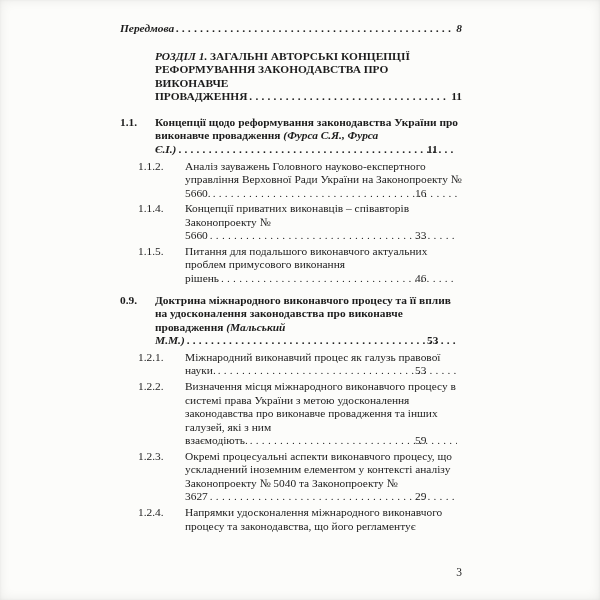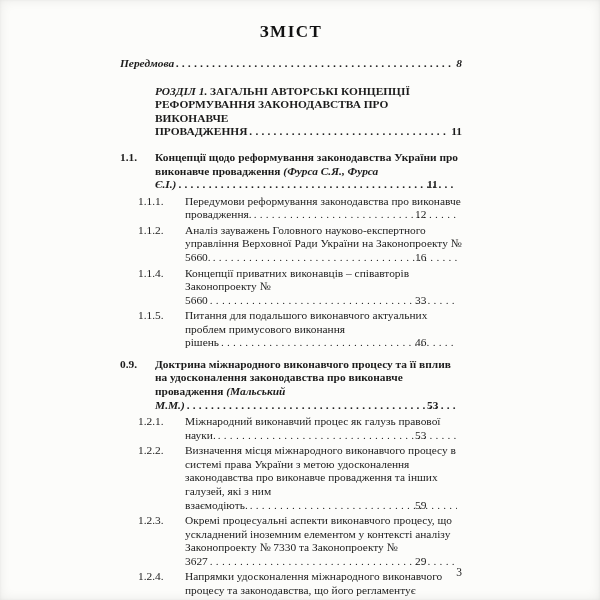--- a/index.html
+++ b/index.html
@@ -86,41 +86,36 @@
     font-size: 11.5px;
     color: #1c1c1c;
   }
 </style>
 </head>
 <body>
 
 <div class="sheet">
   <div class="content">
 
-    <div class="title">ЗМІСТ</div>
 
     <div class="entry preface">
       <span class="txt">Передмова</span><span class="leader"></span>
       <span class="pg">8</span>
     </div>
 
     <div class="entry section">
       <span class="num">РОЗДІЛ 1.</span> <span class="txt">ЗАГАЛЬНІ АВТОРСЬКІ КОНЦЕПЦІЇ РЕФОРМУВАННЯ ЗАКОНОДАВСТВА ПРО ВИКОНАВЧЕ ПРОВАДЖЕННЯ</span><span class="leader"></span>
       <span class="pg">11</span>
     </div>
 
     <div class="entry l1">
       <span class="num">1.1.</span><span class="txt">Концепції щодо реформування законодавства України про виконавче провадження</span> <span class="authors">(Фурса С.Я., Фурса Є.І.)</span><span class="leader"></span>
       <span class="pg">11</span>
     </div>
 
-    <div class="entry l2">
-      <span class="num">1.1.1.</span><span class="txt">Передумови реформування законодавства про виконавче провадження.</span><span class="leader"></span>
-      <span class="pg">12</span>
-    </div>
 
     <div class="entry l2">
       <span class="num">1.1.2.</span><span class="txt">Аналіз зауважень Головного науково-експертного управління Верховної Ради України на Законопроекту № 5660.</span><span class="leader"></span>
       <span class="pg">16</span>
     </div>
 
 
     <div class="entry l2">
       <span class="num">1.1.4.</span><span class="txt">Концепції приватних виконавців – співавторів Законопроекту № 5660</span><span class="leader"></span>
       <span class="pg">33</span>
@@ -140,21 +135,21 @@
       <span class="num">1.2.1.</span><span class="txt">Міжнародний виконавчий процес як галузь правової науки.</span><span class="leader"></span>
       <span class="pg">53</span>
     </div>
 
     <div class="entry l2">
       <span class="num">1.2.2.</span><span class="txt">Визначення місця міжнародного виконавчого процесу в системі права України з метою удосконалення законодавства про виконавче провадження та інших галузей, які з ним взаємодіють.</span><span class="leader"></span>
       <span class="pg">59</span>
     </div>
 
     <div class="entry l2">
-      <span class="num">1.2.3.</span><span class="txt">Окремі процесуальні аспекти виконавчого процесу, що ускладнений іноземним елементом у контексті аналізу Законопроекту № 7330 та Законопроекту № 3627</span><span class="leader"></span>
+      <span class="num">1.2.3.</span><span class="txt">Окремі процесуальні аспекти виконавчого процесу, що ускладнений іноземним елементом у контексті аналізу Законопроекту № 5040 та Законопроекту № 3627</span><span class="leader"></span>
       <span class="pg">29</span>
     </div>
 
     <div class="entry l2">
       <span class="num">1.2.4.</span><span class="txt">Напрямки удосконалення міжнародного виконавчого процесу та законодавства, що його регламентує</span>
       
     </div>
 
   </div>
 

